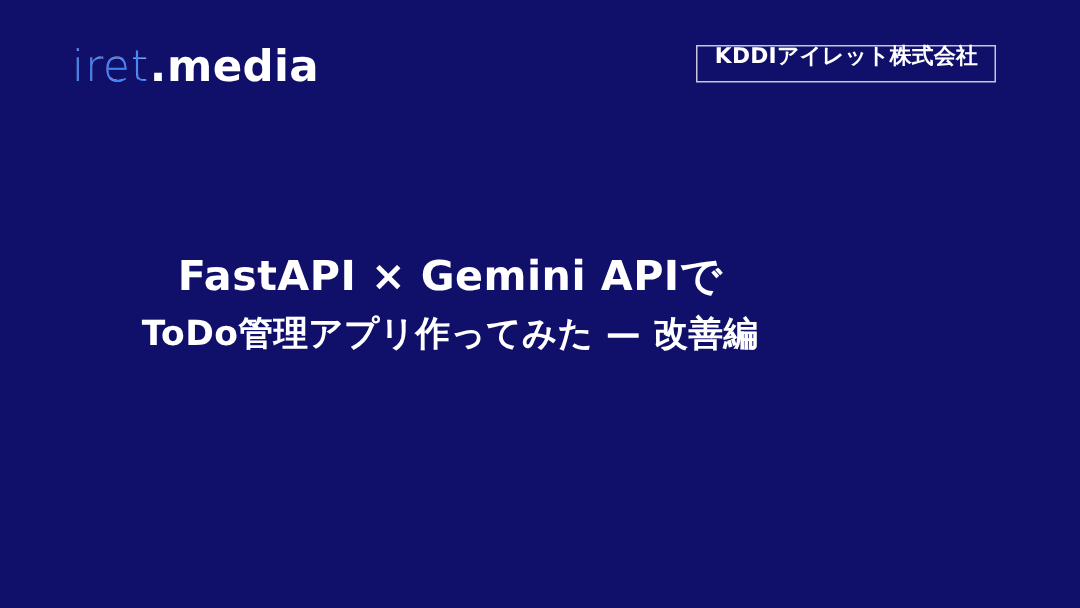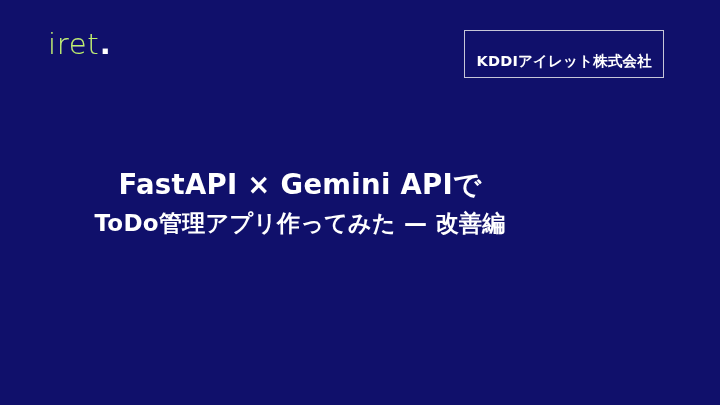--- a/index.html
+++ b/index.html
@@ -42,21 +42,21 @@
     align-items: baseline;
     line-height: 1;
     white-space: nowrap;
     user-select: none;
   }
   .logo-iret {
     font-family: "DejaVu Sans", sans-serif;
     font-size: 29px;
     font-weight: 300;
     letter-spacing: 0.7px;
-    color: #bef264;
+    color: #3b82f6;
     -webkit-text-stroke: 0.05px #e9e9f4;
   }
   .logo-dot {
     font-family: "DejaVu Sans", sans-serif;
     font-size: 29px;
     font-weight: 700;
     color: #ffffff;
     margin: 0 0.5px;
   }
   .logo-media {
@@ -70,21 +70,21 @@
   
   .badge {
     box-sizing: border-box;
     border: 1px solid #c6c6d8;
     color: #ffffff;
     font-family: "DejaVu Sans", sans-serif;
     font-size: 14.5px;
     font-weight: 700;
     letter-spacing: 0.2px;
     line-height: 1;
-    padding: 23px 11px 8px 11px;
+    padding: 0 11px 8px 11px;
     white-space: nowrap;
     background: transparent;
   }
 
   
   #title-block {
     position: absolute;
     top: 0;
     left: 0;
     width: 600px;
@@ -112,20 +112,21 @@
 </head>
 <body>
 
 <div id="slide">
 
   <div id="header">
 
     <div class="logo">
       <span class="logo-iret">iret</span>
       <span class="logo-dot">.</span>
+      <span class="logo-media">media</span>
     </div>
 
     <div class="badge">KDDIアイレット株式会社</div>
 
   </div>
 
   <div id="title-block">
     <div class="title-line line-1">FastAPI × Gemini APIで</div>
     <div class="title-line line-2">ToDo管理アプリ作ってみた — 改善編</div>
   </div>

